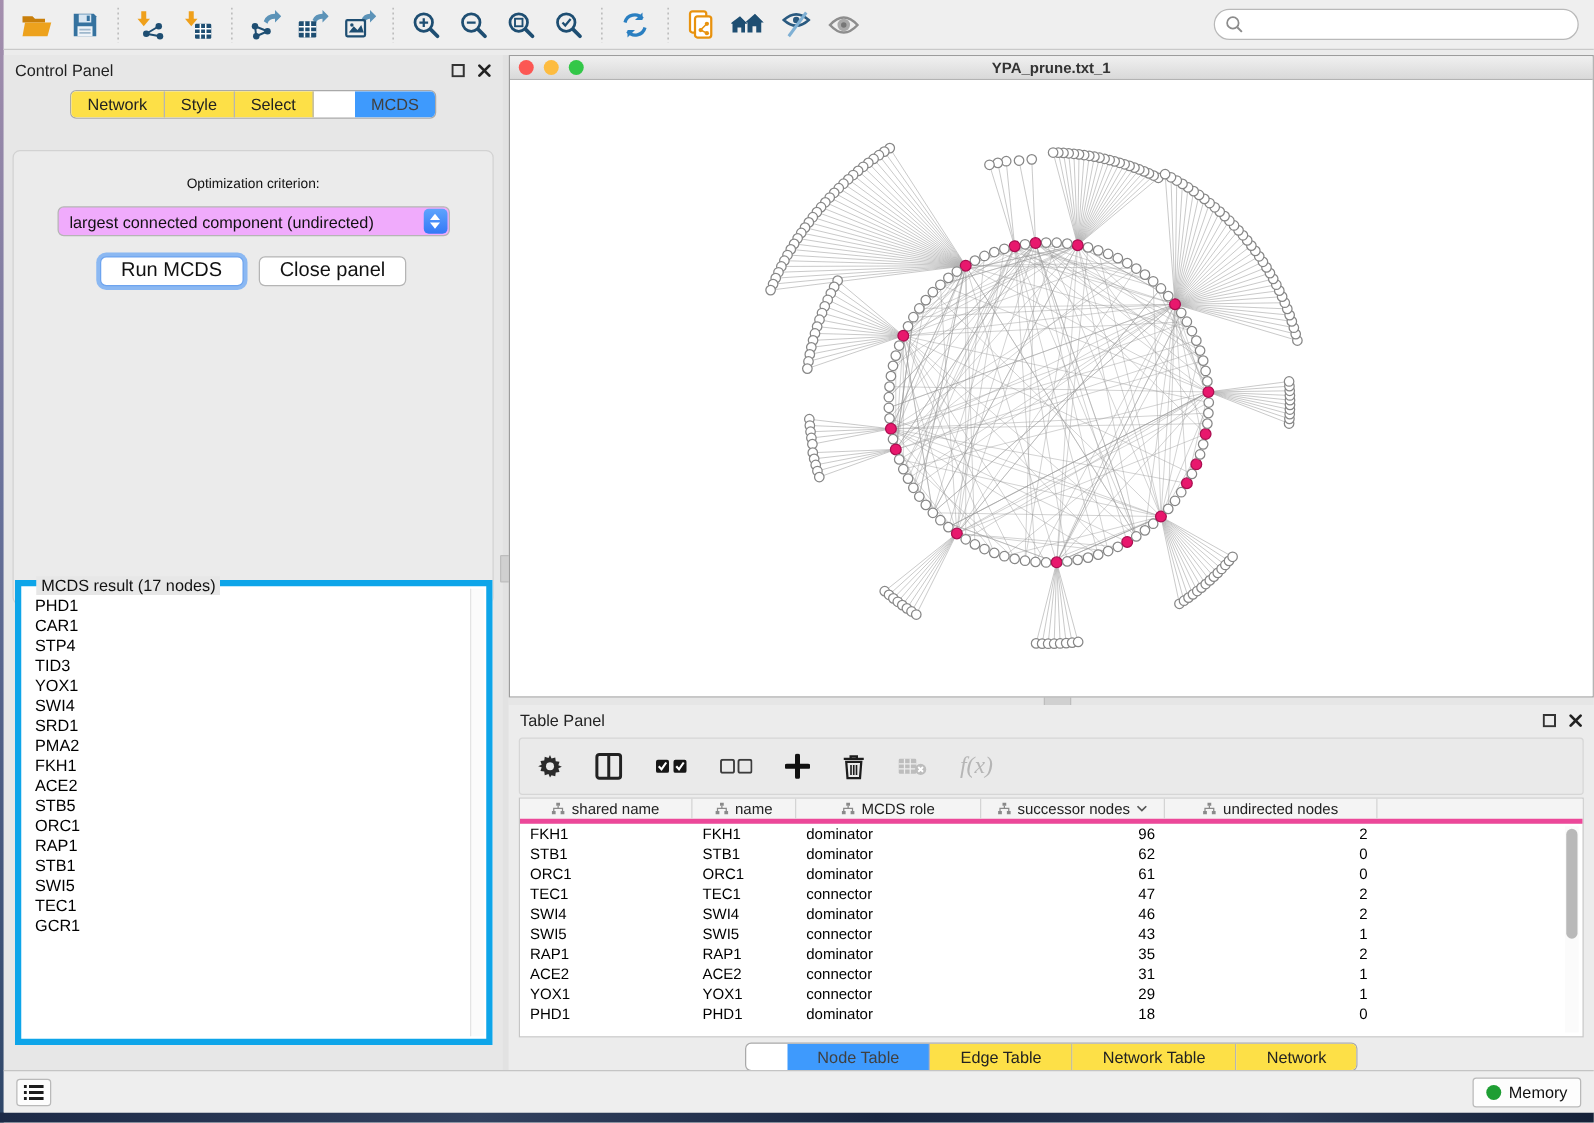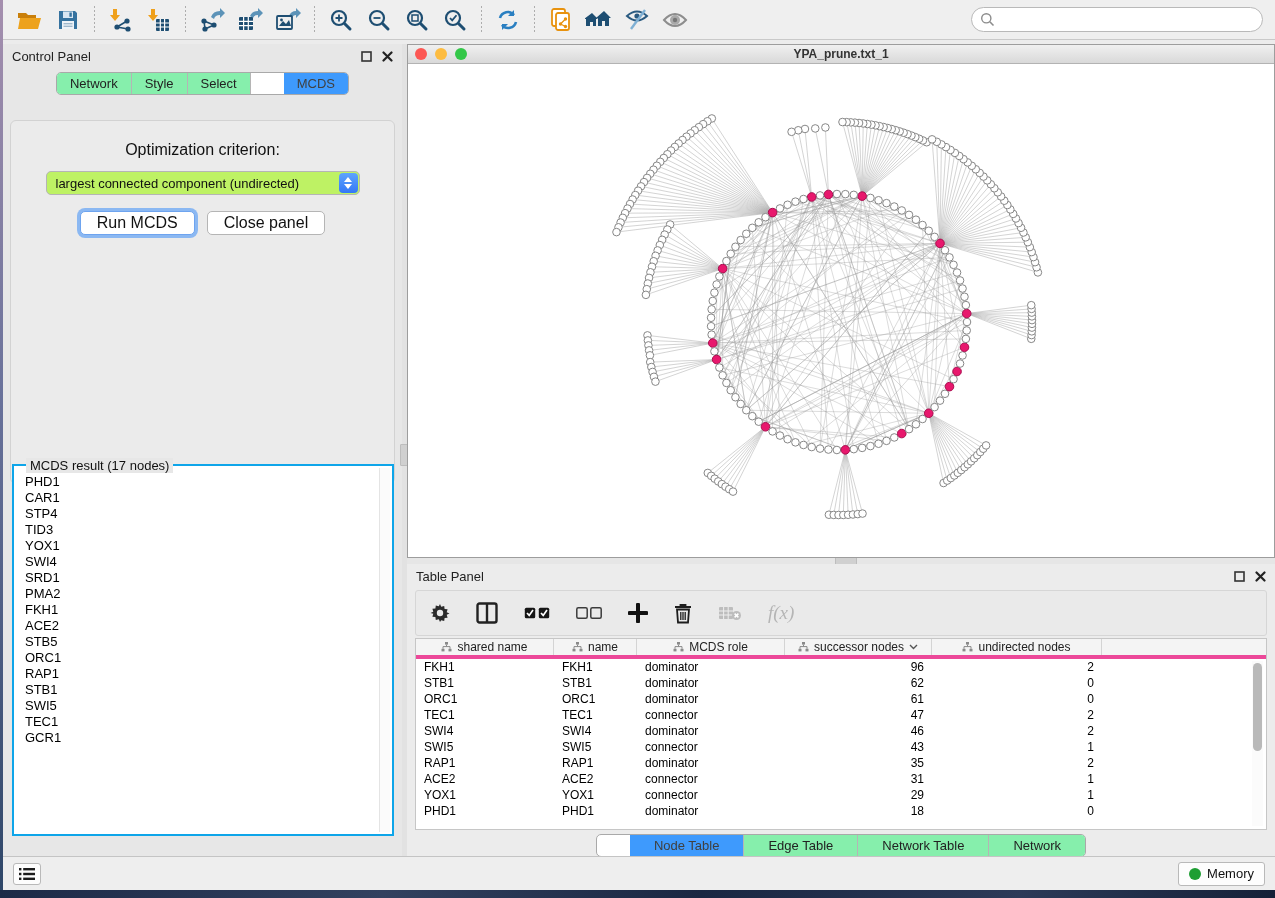--- a/index.html
+++ b/index.html
@@ -25,42 +25,42 @@
 
   
   #control-panel { left:3px; top:44px; width:399px; height:812px; background:#e7e7e7; }
   .panel-head { height:24px; display:flex; align-items:center; padding:0 9px; }
   .panel-title { font-size:13px; color:#222; }
   .panel-winbtns { margin-left:auto; display:flex; gap:9px; align-items:center; }
   .wb { width:12px; height:12px; display:flex; align-items:center; justify-content:center; }
 
   #cp-tabs { display:flex; justify-content:center; margin-top:4px; }
   .seg { display:flex; border:1px solid #a9a9a9; border-radius:5px; overflow:hidden; background:#fff; }
-  .seg-tab { padding:3px 13px; font-size:13px; color:#222; background:#86efac; border-right:1px solid #b5b5b5; cursor:default; }
+  .seg-tab { padding:3px 13px; font-size:13px; color:#222; background:#fde047; border-right:1px solid #b5b5b5; cursor:default; }
   .seg-tab:last-child { border-right:none; }
   .seg-tab.active { background:#3e9afd; color:#404040;margin-left:33px; }
 
   #cp-inner { position:absolute; left:7px; top:76px; width:385px; height:364px;
     background:#ebebeb; border:1px solid #d2d2d2; border-radius:6px; }
-  #opt-label { text-align:center; margin-top:20px; font-size:16px; color:#111; }
-  #criterion { margin:12px auto 0; width:314px; height:24px; background:#bef264; border:1px solid #b5b5b5;
+  #opt-label { text-align:center; margin-top:20px; font-size:11px; color:#111; }
+  #criterion { margin:12px auto 0; width:314px; height:24px; background:#f0abfc; border:1px solid #b5b5b5;
     border-radius:5px; display:flex; align-items:center; font-size:13px; color:#111;
     padding-left:9px; position:relative; }
   #criterion .stepper { position:absolute; right:1px; top:1px; width:19px; height:20px;
     background:linear-gradient(#5ea4fd,#3478f6); border-radius:4px; display:flex; flex-direction:column;
     align-items:center; justify-content:center; gap:2px; }
   .tri-up { width:0;height:0;border-left:4px solid transparent;border-right:4px solid transparent;border-bottom:5px solid #fff; }
   .tri-dn { width:0;height:0;border-left:4px solid transparent;border-right:4px solid transparent;border-top:5px solid #fff; }
   #cp-buttons { display:flex; justify-content:center; gap:12px; margin-top:16px; }
   .mac-btn { height:24px; padding:0 16px; background:#fff; border:1px solid #b5b5b5; border-radius:5px;
     font-size:16px; color:#111; display:flex; align-items:center; }
   .mac-btn.focused { box-shadow:0 0 0 3px rgba(88,156,246,.65); border-color:#6ea4ef; }
 
   #result-group { position:absolute; left:9px; top:420px; width:382px; height:372px;
-    border:2px solid #0ea5e9; background:#fff; }
+    border:5px solid #0ea5e9; background:#fff; }
   #result-legend { position:absolute; top:-8px; left:12px; background:#e7e7e7; padding:0 4px;
     font-size:13px; color:#111; }
   #result-list { position:absolute; inset:8px 14px 4px 2px; overflow:hidden; }
   .result-item { font-size:13px; line-height:16px; padding-left:9px; color:#000; }
   #result-scroll { position:absolute; top:2px; right:2px; bottom:2px; width:11px; background:#fbfbfb; border-left:1px solid #e4e4e4; }
 
   
   #v-split { left:402px; top:44px; width:5px; height:812px; background:#e2e2e2; }
   #v-grip { position:absolute; left:-2px; top:400px; width:9px; height:22px; background:#d0d0d0; border:1px solid #bdbdbd; border-radius:1px; }
   #h-split { left:407px; top:558px; width:868px; height:6px; background:#e6e6e6; }

